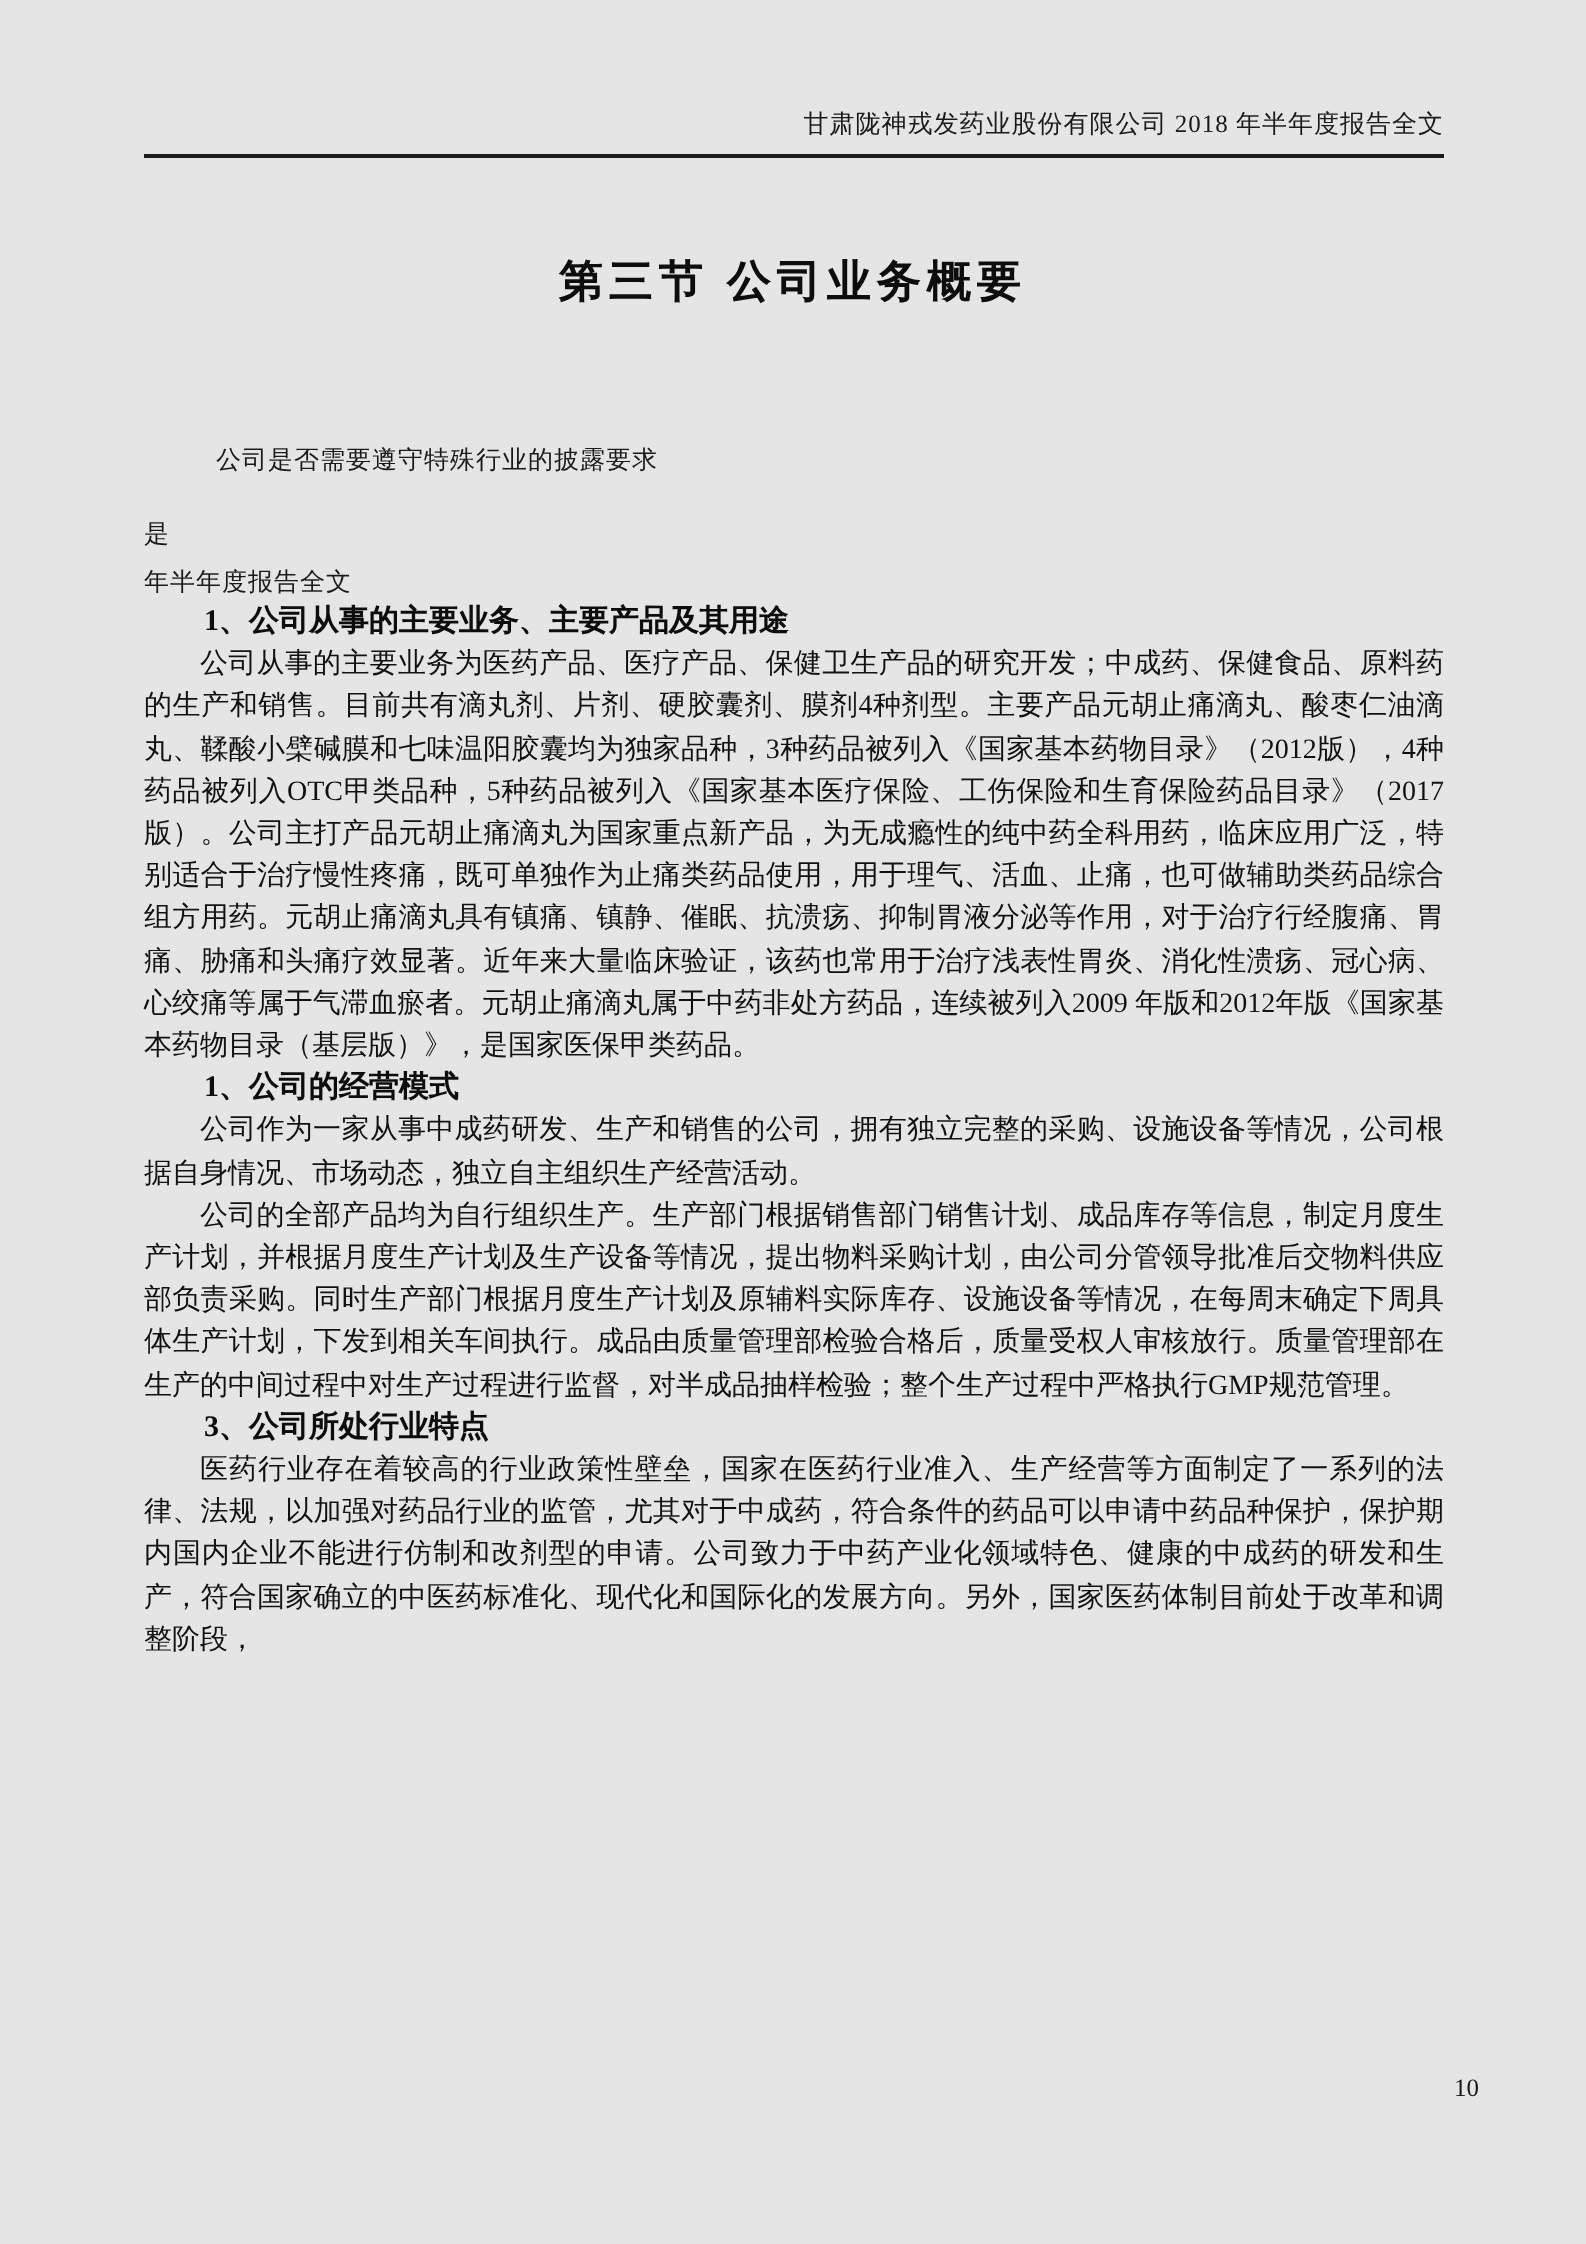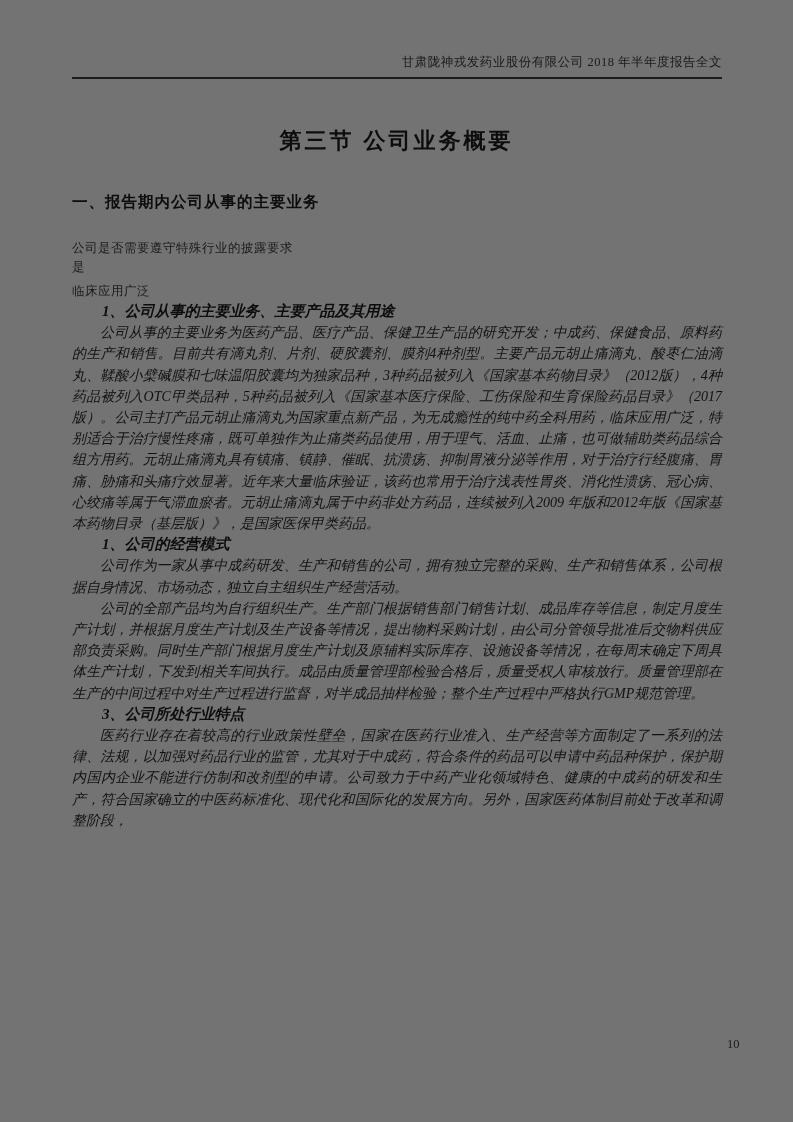--- a/index.html
+++ b/index.html
@@ -4,21 +4,21 @@
 <style>
   html, body {
     margin: 0;
     padding: 0;
     background: #ffffff;
   }
   .page {
     position: relative;
     width: 793px;
     height: 1122px;
-    background: #737373;
+    background: #e5e5e5;
     color: #131313;
     font-family: "Liberation Serif", "DejaVu Serif", serif;
     overflow: hidden;
   }
   .doc-header {
     position: absolute;
     top: 54px;
     left: 72px;
     width: 650px;
     text-align: right;
@@ -52,29 +52,28 @@
     color: #0d0d0d;
   }
   .meta-line {
     position: absolute;
     left: 72px;
     width: 650px;
     font-size: 12.5px;
     color: #1a1a1a;
     letter-spacing: 0.5px;
   }
-  .meta-q { top: 240px; }
+  .meta-q { top: 222px; margin-left: 36px; }
   .meta-a { top: 259px; }
   .meta-ind { top: 283px; }
   .body-flow {
     position: absolute;
     top: 301px;
     left: 72px;
     width: 650px;
-    font-style: italic;
   }
   .body-flow p {
     margin: 0;
     font-size: 14px;
     line-height: 21.2px;
     text-align: justify;
     text-indent: 2em;
     color: #111111;
   }
   .body-flow .subhead {
@@ -98,31 +97,30 @@
 <body>
 
 <div class="page">
 
   <div class="doc-header">
     <span>甘肃陇神戎发药业股份有限公司 2018 年半年度报告全文</span>
   </div>
 
   <div class="doc-title">第三节 公司业务概要</div>
 
-  <div class="section-heading">一、报告期内公司从事的主要业务</div>
 
   <div class="meta-line meta-q">公司是否需要遵守特殊行业的披露要求</div>
   <div class="meta-line meta-a">是</div>
-  <div class="meta-line meta-ind">临床应用广泛</div>
+  <div class="meta-line meta-ind">年半年度报告全文</div>
 
   <div class="body-flow">
     <p class="subhead">1、公司从事的主要业务、主要产品及其用途</p>
     <p>公司从事的主要业务为医药产品、医疗产品、保健卫生产品的研究开发；中成药、保健食品、原料药的生产和销售。目前共有滴丸剂、片剂、硬胶囊剂、膜剂4种剂型。主要产品元胡止痛滴丸、酸枣仁油滴丸、鞣酸小檗碱膜和七味温阳胶囊均为独家品种，3种药品被列入《国家基本药物目录》（2012版），4种药品被列入OTC甲类品种，5种药品被列入《国家基本医疗保险、工伤保险和生育保险药品目录》（2017版）。公司主打产品元胡止痛滴丸为国家重点新产品，为无成瘾性的纯中药全科用药，临床应用广泛，特别适合于治疗慢性疼痛，既可单独作为止痛类药品使用，用于理气、活血、止痛，也可做辅助类药品综合组方用药。元胡止痛滴丸具有镇痛、镇静、催眠、抗溃疡、抑制胃液分泌等作用，对于治疗行经腹痛、胃痛、胁痛和头痛疗效显著。近年来大量临床验证，该药也常用于治疗浅表性胃炎、消化性溃疡、冠心病、心绞痛等属于气滞血瘀者。元胡止痛滴丸属于中药非处方药品，连续被列入2009 年版和2012年版《国家基本药物目录（基层版）》，是国家医保甲类药品。</p>
     <p class="subhead">1、公司的经营模式</p>
-    <p>公司作为一家从事中成药研发、生产和销售的公司，拥有独立完整的采购、生产和销售体系，公司根据自身情况、市场动态，独立自主组织生产经营活动。</p>
+    <p>公司作为一家从事中成药研发、生产和销售的公司，拥有独立完整的采购、设施设备等情况，公司根据自身情况、市场动态，独立自主组织生产经营活动。</p>
     <p>公司的全部产品均为自行组织生产。生产部门根据销售部门销售计划、成品库存等信息，制定月度生产计划，并根据月度生产计划及生产设备等情况，提出物料采购计划，由公司分管领导批准后交物料供应部负责采购。同时生产部门根据月度生产计划及原辅料实际库存、设施设备等情况，在每周末确定下周具体生产计划，下发到相关车间执行。成品由质量管理部检验合格后，质量受权人审核放行。质量管理部在生产的中间过程中对生产过程进行监督，对半成品抽样检验；整个生产过程中严格执行GMP规范管理。</p>
     <p class="subhead">3、公司所处行业特点</p>
     <p>医药行业存在着较高的行业政策性壁垒，国家在医药行业准入、生产经营等方面制定了一系列的法律、法规，以加强对药品行业的监管，尤其对于中成药，符合条件的药品可以申请中药品种保护，保护期内国内企业不能进行仿制和改剂型的申请。公司致力于中药产业化领域特色、健康的中成药的研发和生产，符合国家确立的中医药标准化、现代化和国际化的发展方向。另外，国家医药体制目前处于改革和调整阶段，</p>
   </div>
 
   <div class="page-number">10</div>
 
 </div>
 
 </body></html>

